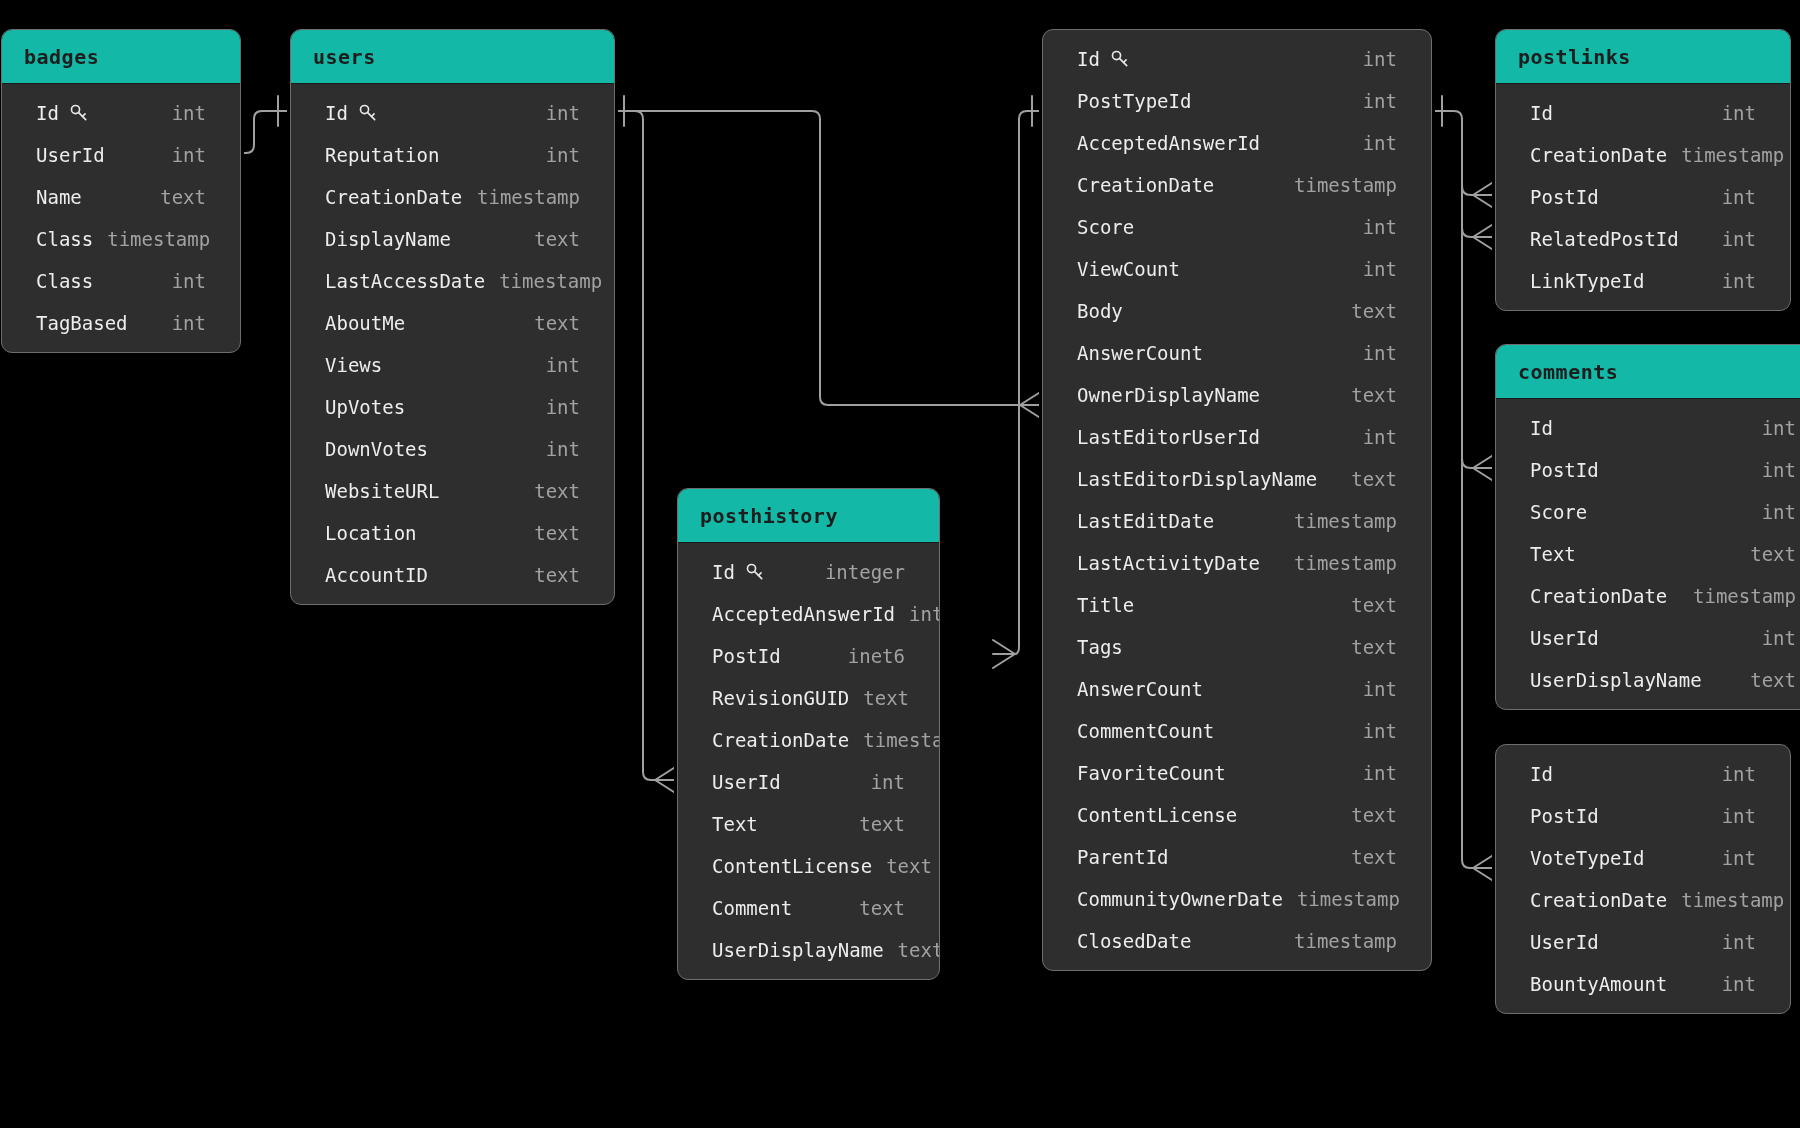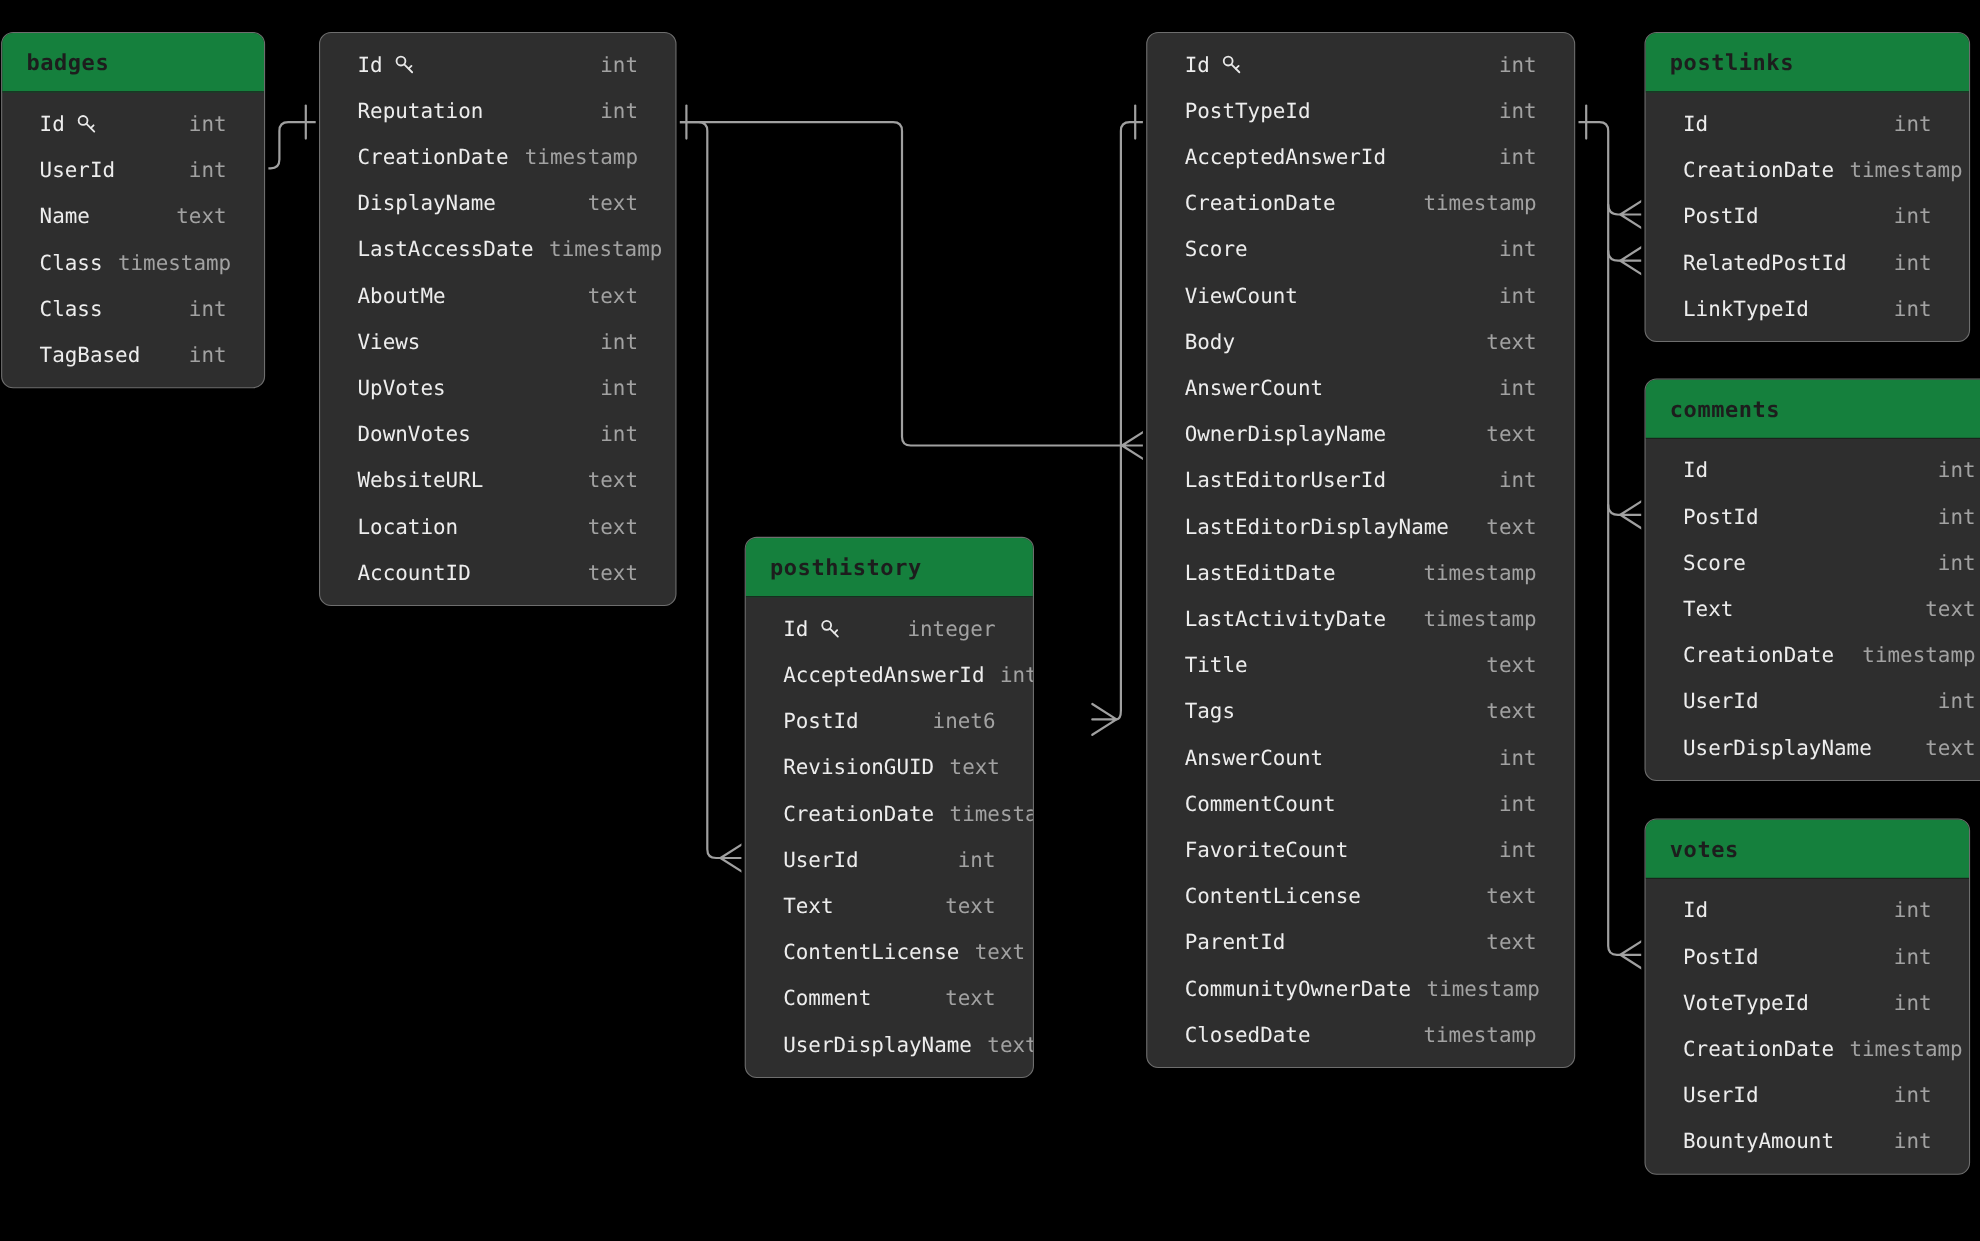--- a/index.html
+++ b/index.html
@@ -15,21 +15,21 @@
     position:absolute;
     z-index:2;
     background:#2e2e2e;
     border:1.5px solid #6e6e6e;
     border-radius:11px;
     box-sizing:border-box;
     box-shadow:0 0 0 3px #000;
     overflow:hidden;
   }
   .table-header{
-    background:#15803d;
+    background:#14b8a6;
     height:53px;
     display:flex;
     align-items:center;
     padding:0 22px;
     border-bottom:1.5px solid #1a1a1a;
   }
   .table-title{
     color:#1d1d1d;
     font-size:20px;
     font-weight:bold;
@@ -141,20 +141,23 @@
           <span class="col-type">int</span>
         </div>
         <div class="col-row">
           <span class="col-name">TagBased</span>
           <span class="spacer"></span>
           <span class="col-type">int</span>
         </div>
       </div>
     </div>
     <div class="table-card" style="left: 290px; top: 29px; width: 325px;">
+      <div class="table-header">
+        <span class="table-title">users</span>
+      </div>
       <div class="table-body">
         <div class="col-row">
           <span class="col-name">Id</span>
           <span class="key-icon">
             <svg width="22" height="22" viewBox="0 0 24 24" fill="none" stroke="#e8e8e8" stroke-width="1.8" stroke-linecap="round">
               <circle cx="8.2" cy="8.2" r="4.4"></circle>
               <path d="M11.4 11.4 L19.3 19.3"></path>
               <path d="M15.8 15.8 L18.6 13"></path>
             </svg>
           </span>
@@ -471,23 +474,20 @@
           <span class="col-type">int</span>
         </div>
         <div class="col-row">
           <span class="col-name">UserDisplayName</span>
           <span class="spacer"></span>
           <span class="col-type">text</span>
         </div>
       </div>
     </div>
     <div class="table-card" style="left: 1495px; top: 744px; width: 296px;">
-      <div class="table-header">
-        <span class="table-title">votes</span>
-      </div>
       <div class="table-body">
         <div class="col-row">
           <span class="col-name">Id</span>
           <span class="spacer"></span>
           <span class="col-type">int</span>
         </div>
         <div class="col-row">
           <span class="col-name">PostId</span>
           <span class="spacer"></span>
           <span class="col-type">int</span>

